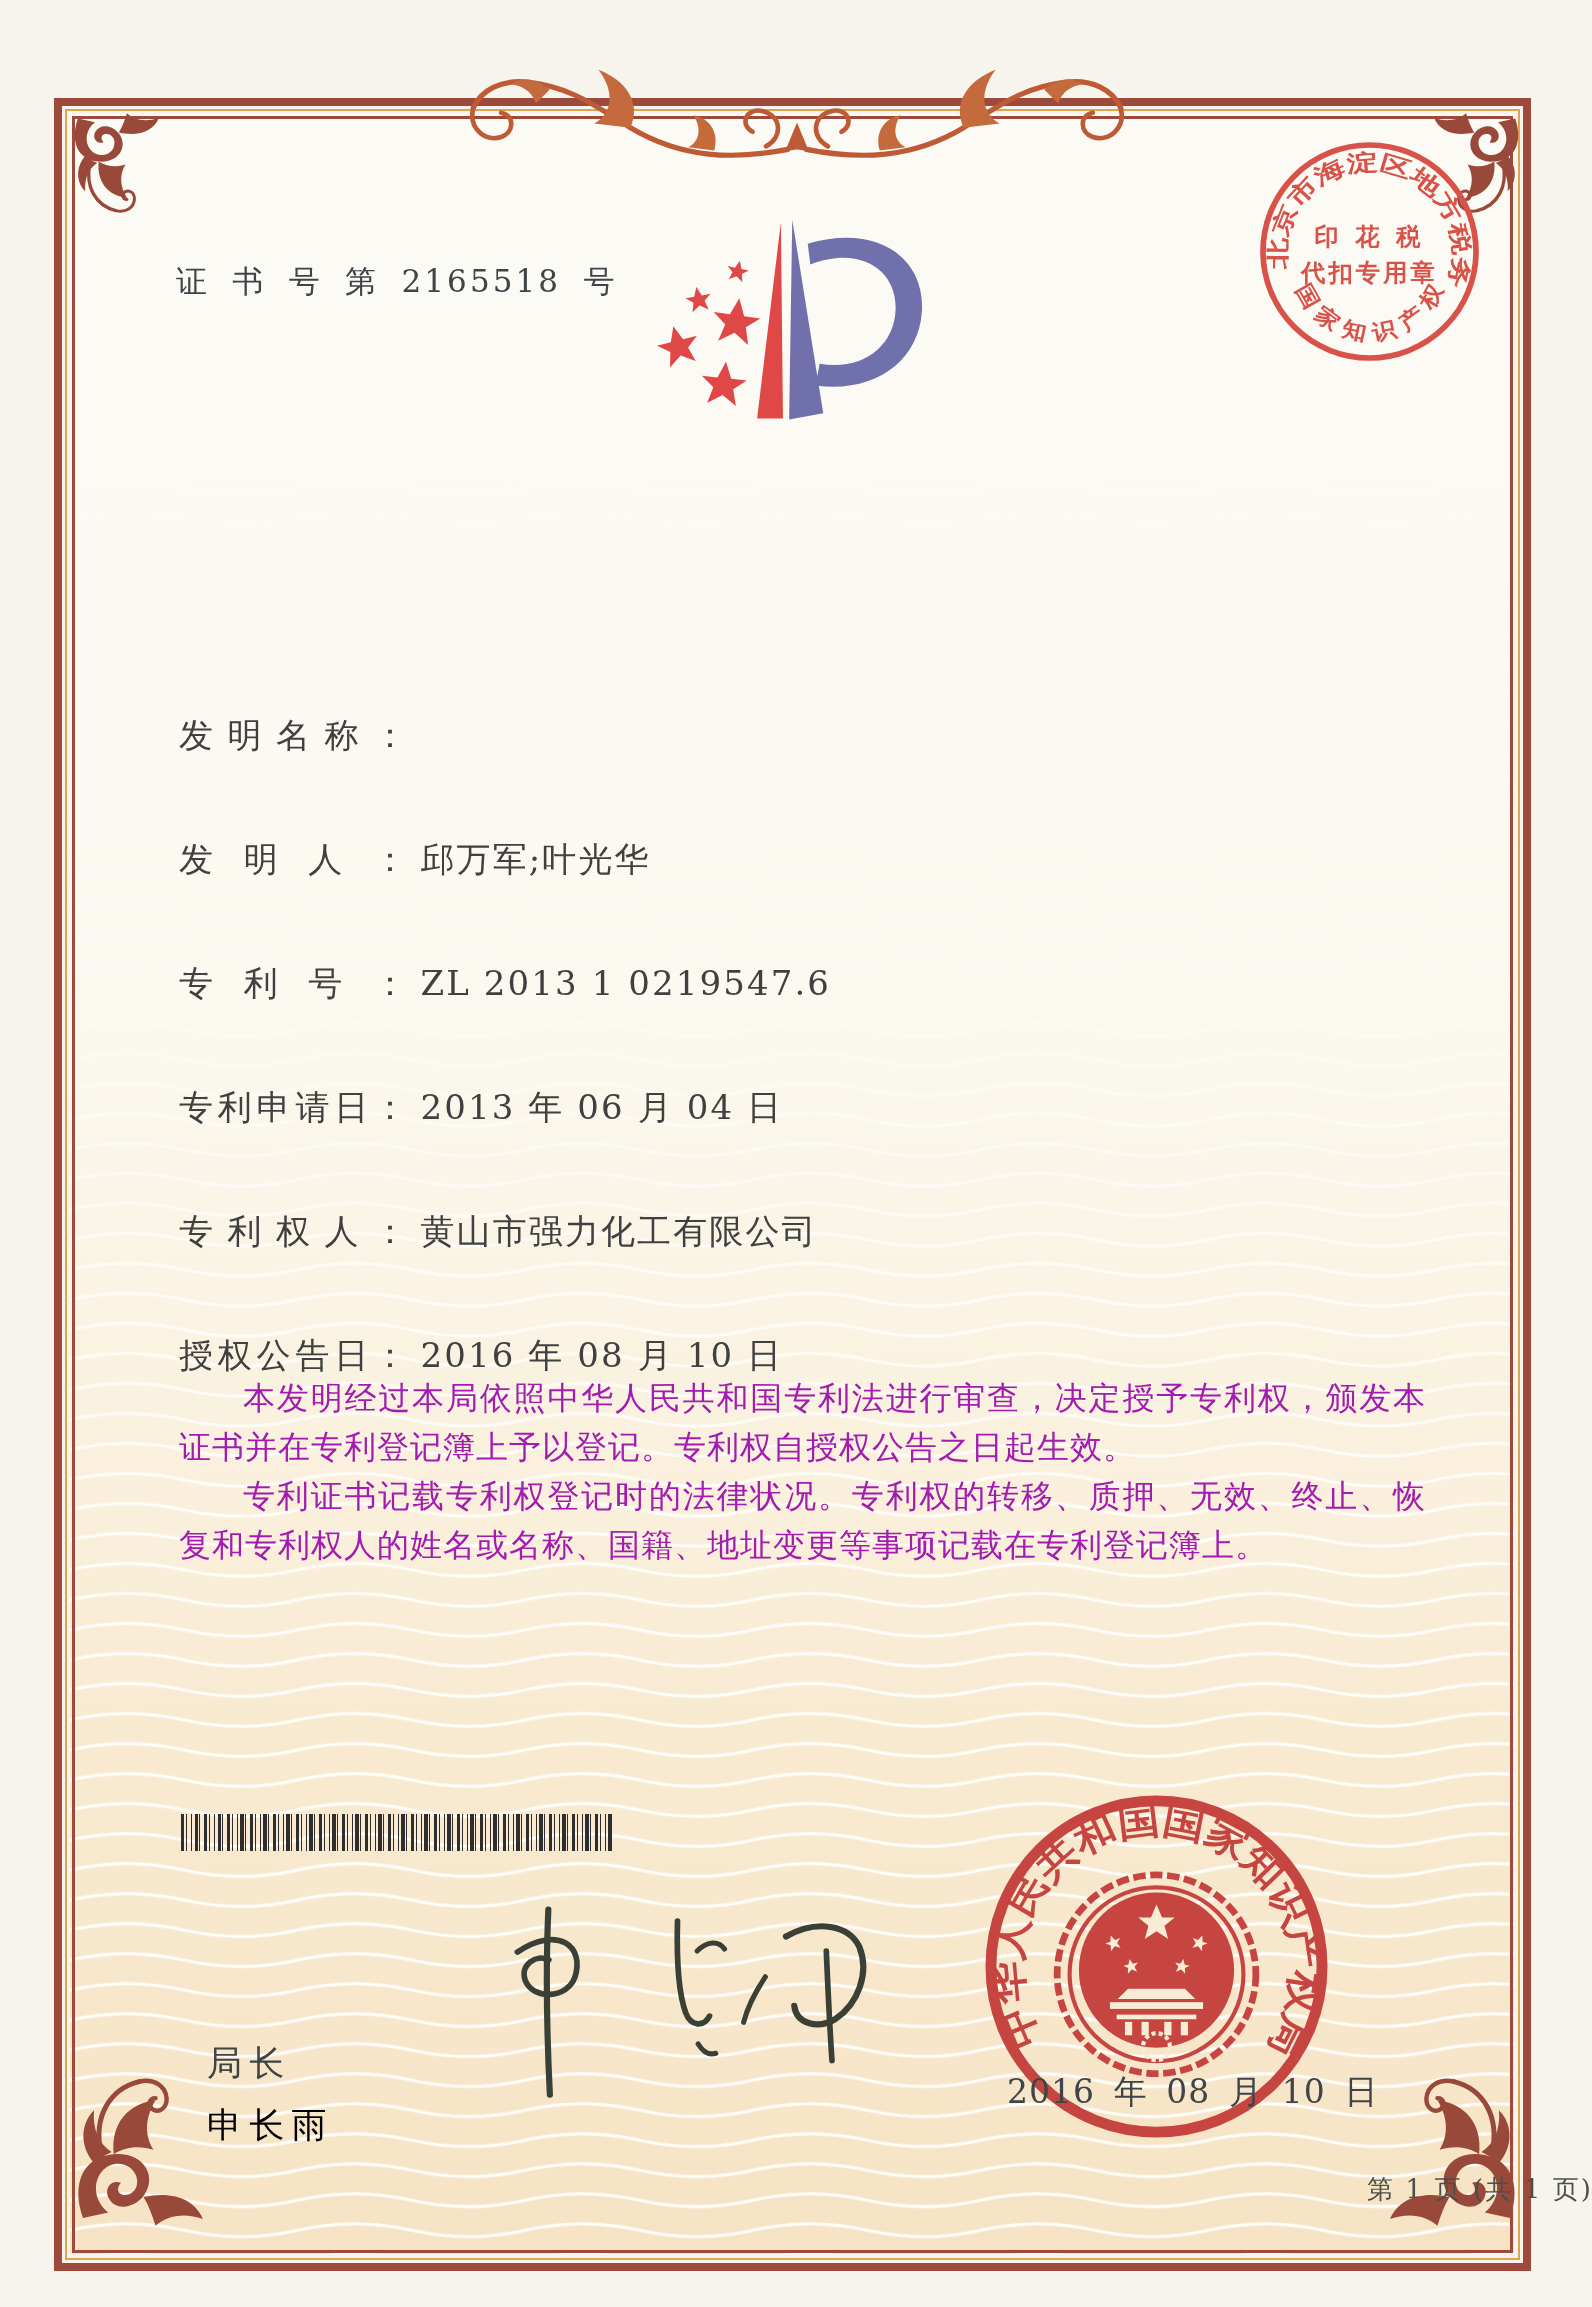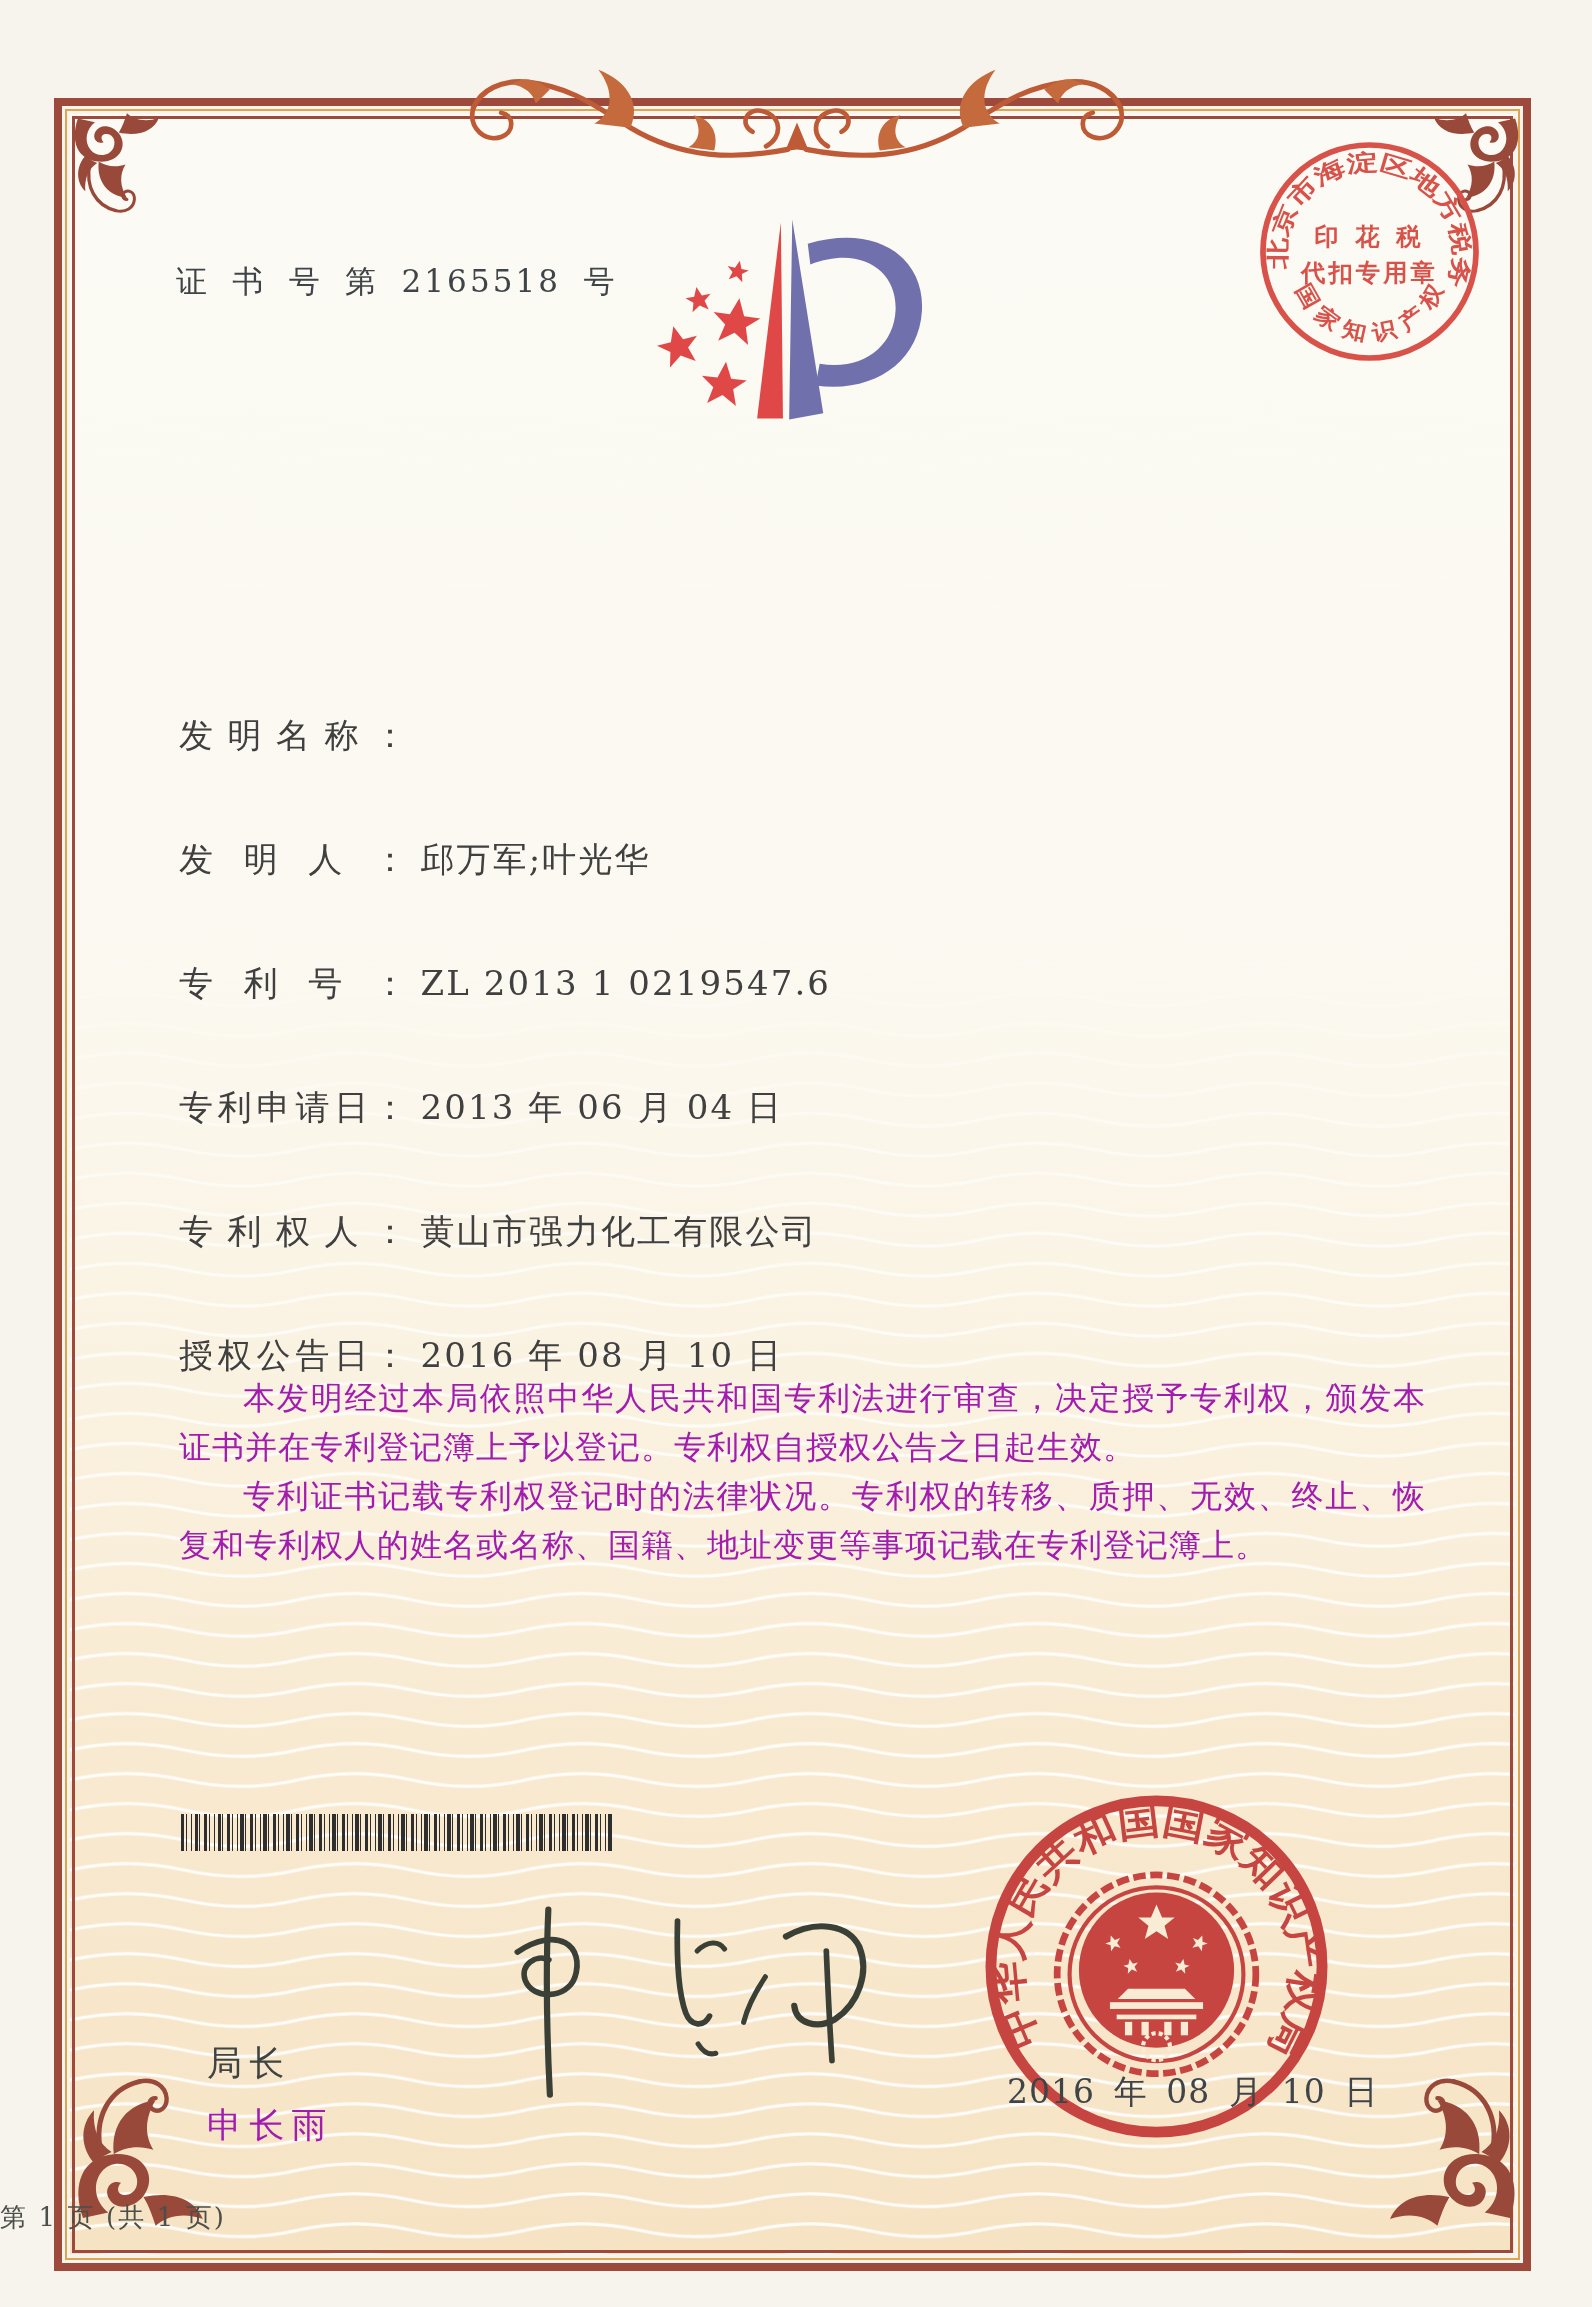--- a/index.html
+++ b/index.html
@@ -22,23 +22,23 @@
   .field-label{width:228px;text-align-last:justify;text-align:justify;flex:none;}
   .field-value{margin-left:13.5px;letter-spacing:2.1px;white-space:nowrap;}
   .body-text{left:179px;top:1374px;width:1247px;font-size:32px;color:#a21caf;}
   .body-text p{margin:0;text-indent:2em;line-height:49px;letter-spacing:1px;text-align:justify;}
   .barcode{left:181px;top:1814px;width:432px;height:37px;z-index:5;position:absolute;
     background-image:repeating-linear-gradient(90deg,
       #2e2e2e 0 3.1px,transparent 3.1px 5.2px,#2e2e2e 5.2px 6.2px,transparent 6.2px 9.8px,
       #2e2e2e 9.8px 11px,transparent 11px 13.5px,#2e2e2e 13.5px 16.6px,transparent 16.6px 18px,
       #2e2e2e 18px 19px,transparent 19px 23px);}
   .signer-title{left:207px;top:2040px;font-size:35px;color:#3e4441;letter-spacing:7.2px;}
-  .signer-name{left:207px;top:2102px;font-size:35px;color:#a21caf;letter-spacing:7.2px;}
+  .signer-name{left:207px;top:2102px;font-size:35px;color:#000000;letter-spacing:7.2px;}
   .issue-date{left:1007px;top:2070px;font-size:33px;color:#3f4448;word-spacing:7.2px;letter-spacing:1px;}
-  .footer{left:0;right:0;top:2172px;text-align:left;font-size:26px;color:#4a4f4a;letter-spacing:2.1px;margin-top:28px;}
+  .footer{left:0;right:0;top:2172px;text-align:right;font-size:26px;color:#4a4f4a;letter-spacing:2.1px;}
 </style>
 </head>
 <body>
 
 <div id="page">
 
   <svg class="bg-svg" width="1444" height="2140" viewBox="0 0 2790 4135">
     <defs>
       <linearGradient id="creamGrad" x1="0" y1="0" x2="0" y2="1">
         <stop offset="0" stop-color="#fbf7ec"></stop>

